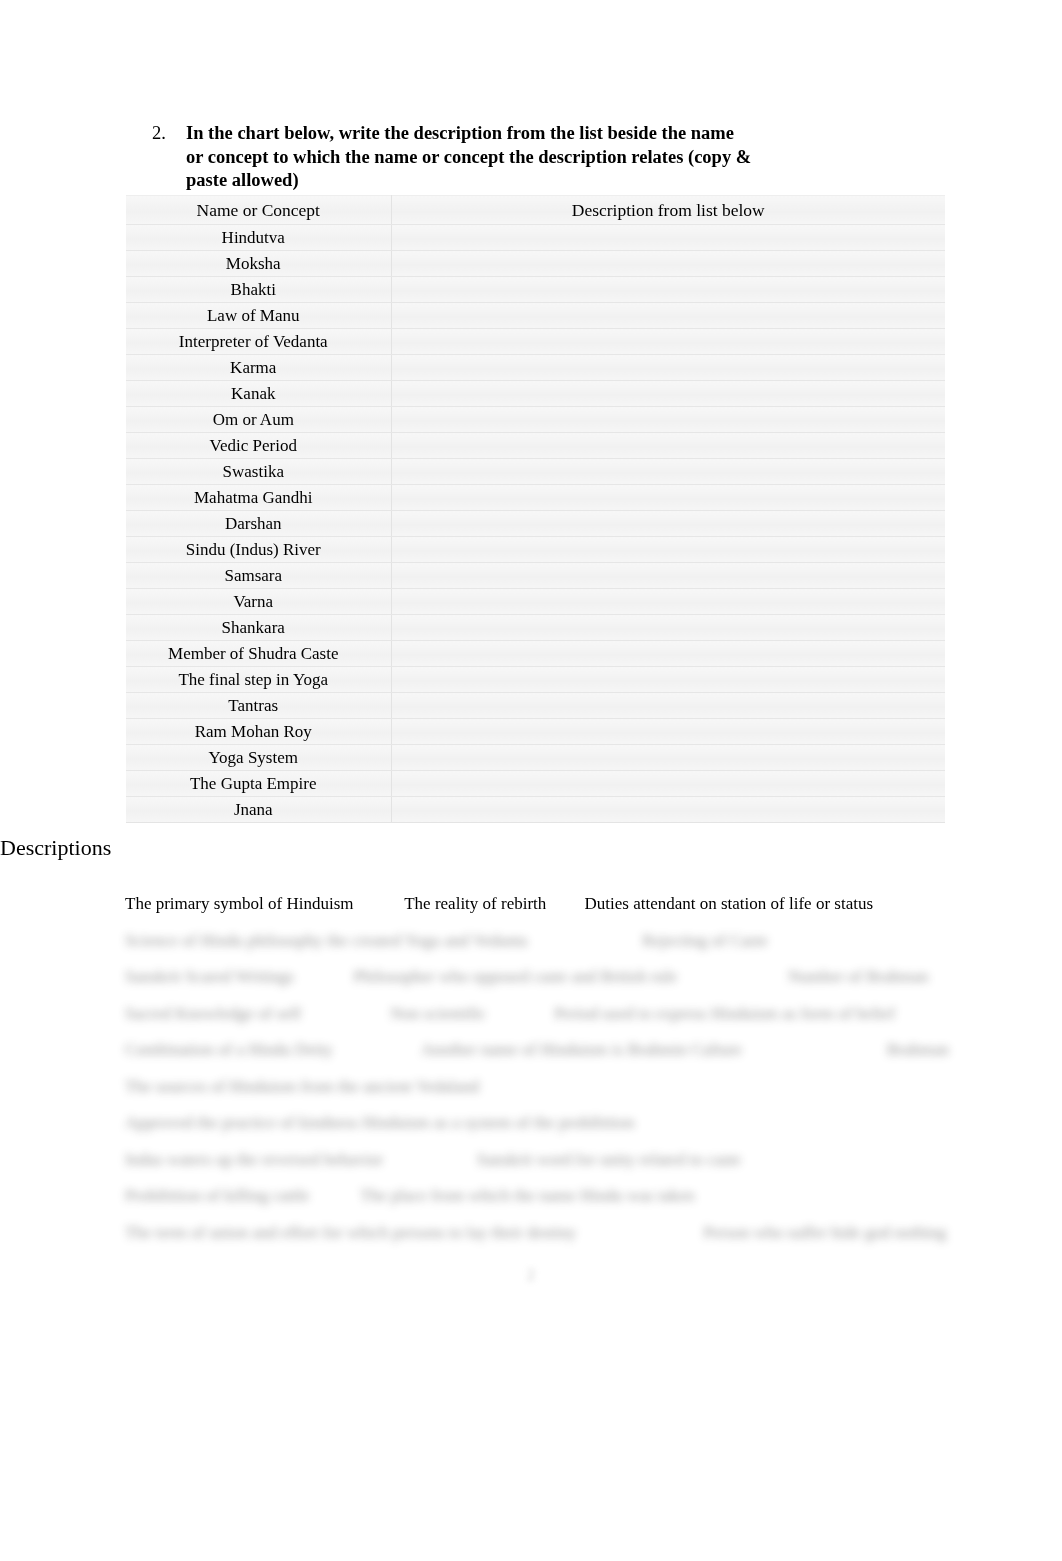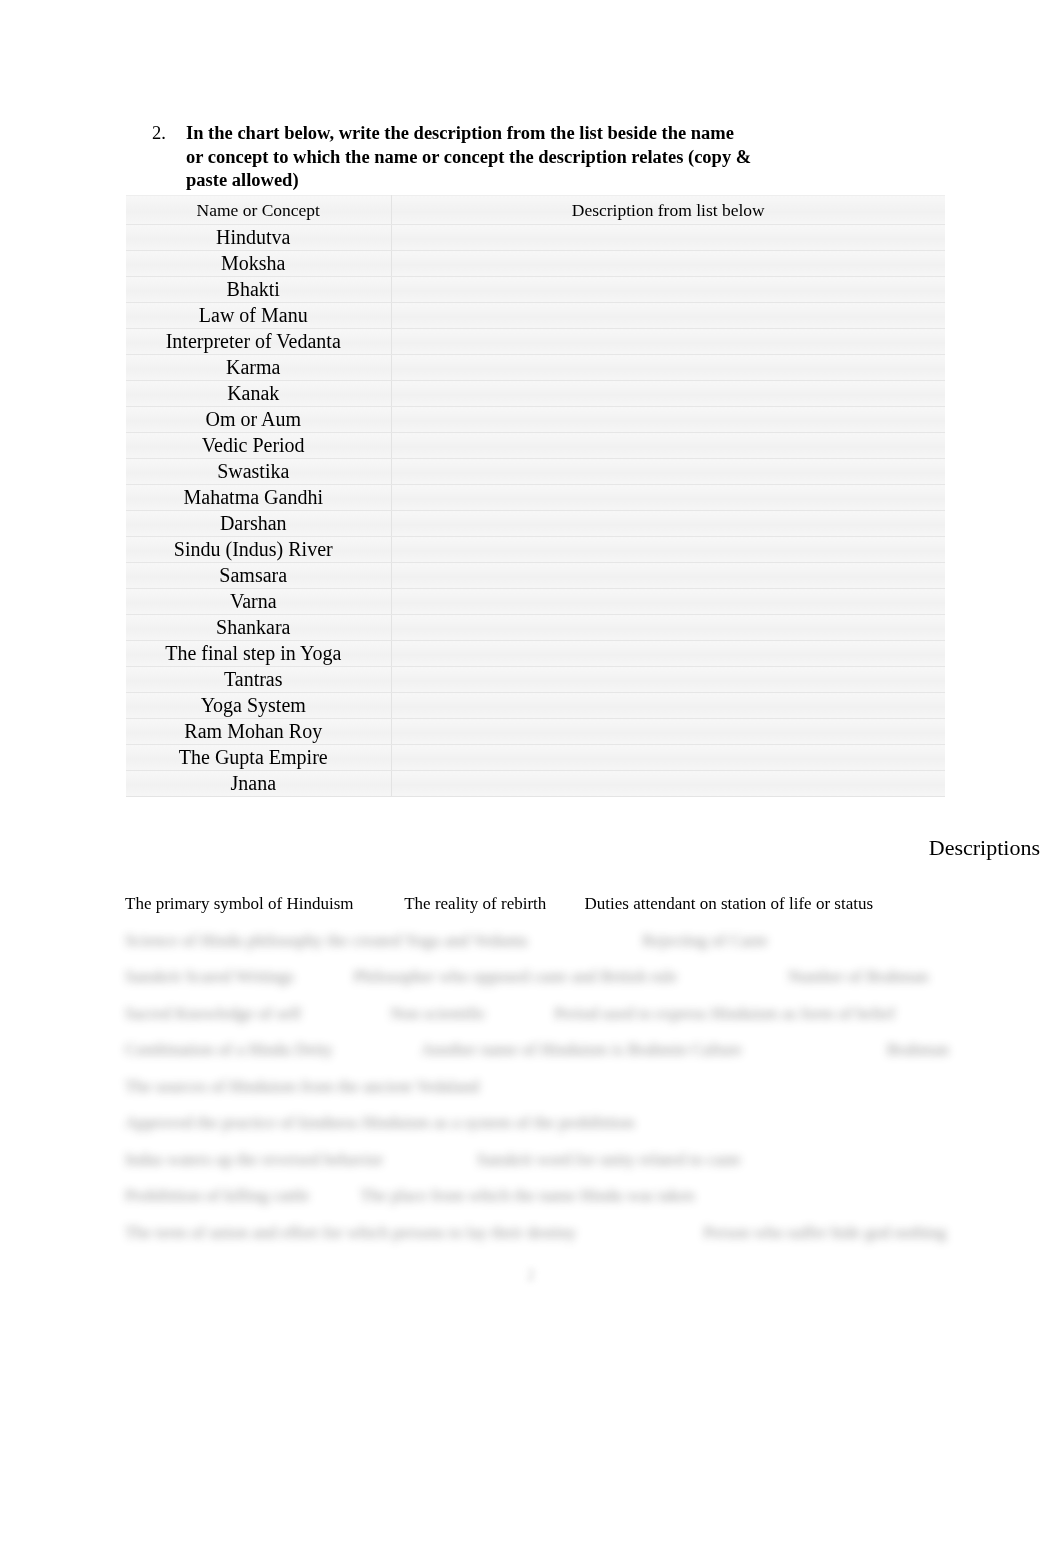--- a/index.html
+++ b/index.html
@@ -55,21 +55,21 @@
   }
   .concept-table col.col-name  { width: 265px; }
   .concept-table col.col-desc  { width: 554px; }
 
   .concept-table td {
     border: 1px solid #e6e6e6;
     border-left: none;
     border-right: none;
     padding: 0;
     height: 25px;
-    font-size: 20px;
+    font-size: 17px;
     line-height: 25px;
     text-align: center;
     vertical-align: middle;
     background: linear-gradient(to bottom, #f7f7f7 0%, #f1f1f1 55%, #f6f6f6 100%);
   }
   .concept-table tr:first-child td {
     border-top: 1px solid #eeeeee;
   }
   .concept-table tr:last-child td {
     border-bottom: 1px solid #e4e4e4;
@@ -87,21 +87,21 @@
     font-size: 17.5px;
   }
   .header-row td.cell-name { padding-right: 0; }
 
   
   .descriptions-heading {
     position: absolute;
     left: 0;
     right: 0;
     top: 834px;
-    text-align: right;
+    text-align: left;
     font-size: 22px;
     line-height: 28px;
   }
   .descriptions-heading > span { padding-right: 22px; }
 
   
   .desc-body {
     position: absolute;
     left: 125px;
     top: 886px;
@@ -210,33 +210,37 @@
         </tr>
         <tr>
           <td class="cell-name">Varna</td>
           <td class="cell-desc"></td>
         </tr>
         <tr>
           <td class="cell-name">Shankara</td>
           <td class="cell-desc"></td>
         </tr>
         <tr>
+          <td class="cell-name">Member of Shudra Caste</td>
+          <td class="cell-desc"></td>
+        </tr>
+        <tr>
           <td class="cell-name">The final step in Yoga</td>
           <td class="cell-desc"></td>
         </tr>
         <tr>
           <td class="cell-name">Tantras</td>
           <td class="cell-desc"></td>
         </tr>
         <tr>
+          <td class="cell-name">Ram Mohan Roy</td>
+          <td class="cell-desc"></td>
+        </tr>
+        <tr>
           <td class="cell-name">Yoga System</td>
-          <td class="cell-desc"></td>
-        </tr>
-        <tr>
-          <td class="cell-name">Ram Mohan Roy</td>
           <td class="cell-desc"></td>
         </tr>
         <tr>
           <td class="cell-name">The Gupta Empire</td>
           <td class="cell-desc"></td>
         </tr>
         <tr>
           <td class="cell-name">Jnana</td>
           <td class="cell-desc"></td>
         </tr>

